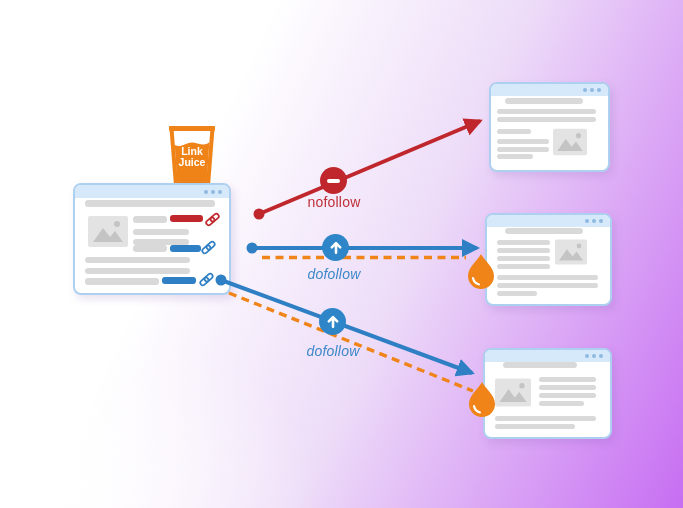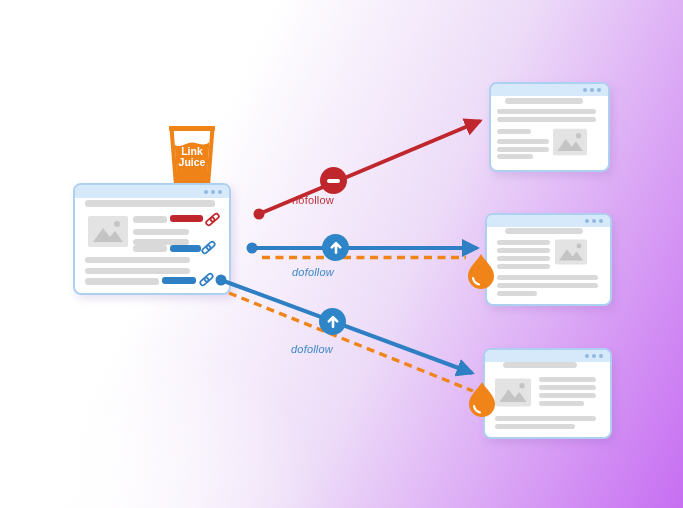--- a/index.html
+++ b/index.html
@@ -29,21 +29,21 @@
   .chain{position:absolute;width:17px;height:17px;z-index:4;}
   .chain.red{color:#c0272d;}
   .chain.blue{color:#2e7fc4;}
   .badge{
     position:absolute;width:27px;height:27px;border-radius:50%;z-index:5;
     display:flex;align-items:center;justify-content:center;
   }
   .badge.red{background:#c0272d;}
   .badge.blue{background:#2e86c8;}
   .minus{width:13px;height:4px;background:#fff;border-radius:2px;}
-  .lbl{position:absolute;width:84px;font-size:11px;z-index:5;letter-spacing:.2px;}
+  .lbl{position:absolute;width:84px;text-align:center;font-size:14px;z-index:5;letter-spacing:.2px;}
   .lbl.red{color:#bf3038;}
   .lbl.blue{color:#3e88c9;font-style:italic;}
   .glass{position:absolute;left:169px;top:126px;width:46px;height:62px;z-index:1;}
   .glass-text{
     position:absolute;left:0;top:20px;width:100%;text-align:center;color:#fff;
     font-weight:bold;font-size:10.5px;line-height:11px;
   }
   .glass-text span{display:block;}
   .drop{position:absolute;width:28px;height:36px;z-index:5;}
 </style>

